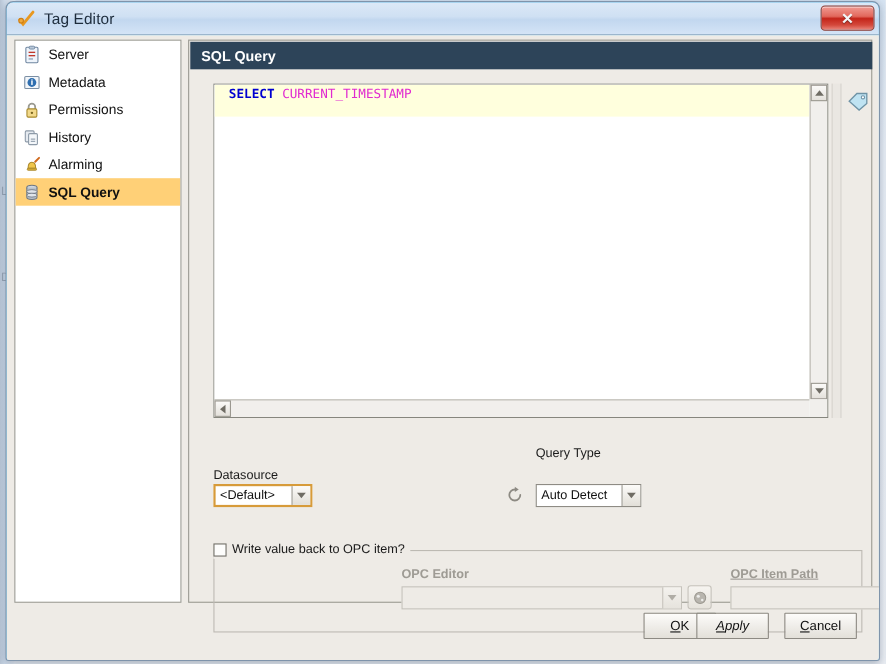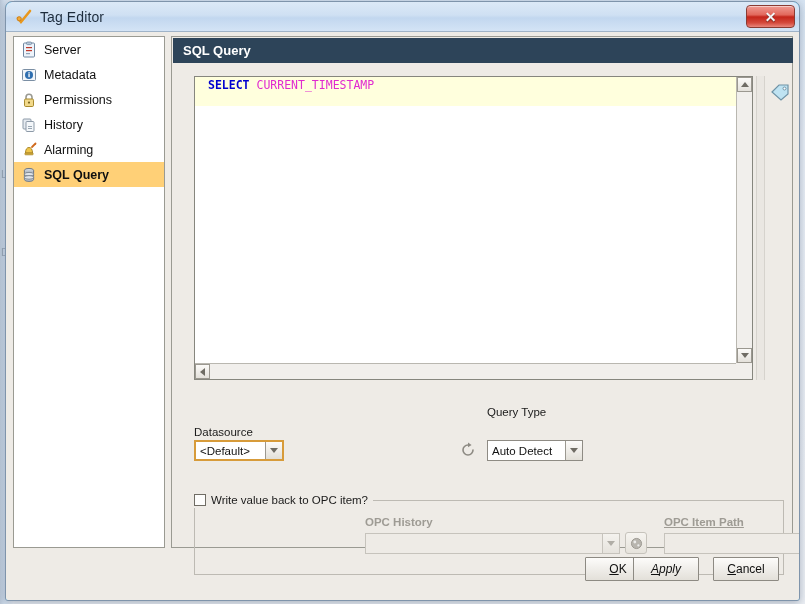--- a/index.html
+++ b/index.html
@@ -550,21 +550,21 @@
           <span class="arrow arrow-down"></span>
         </div>
       </div>
 
       <div class="opc-group"></div>
       <div class="opc-legend">
         <span class="checkbox"></span>
         <span class="opc-legend-text">Write value back to OPC item?</span>
       </div>
 
-      <div class="sub-label lbl-opcserver">OPC History</div>
+      <div class="sub-label lbl-opcserver">OPC Editor</div>
       <div class="dis-field fld-opcserver">
         <span style="padding-left:4px;font-size:11.5px;color:#9e9b94;"></span>
         <span class="dis-arrow">
           <span class="arrow arrow-down-dis"></span>
         </span>
       </div>
       <div class="sq-btn btn-browse">
         <svg viewBox="0 0 16 16" width="15" height="15">
           <circle cx="8" cy="8" r="5.4" fill="#b8b5ae" stroke="#9b9890" stroke-width="1"></circle>
           <circle cx="6.2" cy="6.4" r="1.5" fill="#ececea"></circle>

